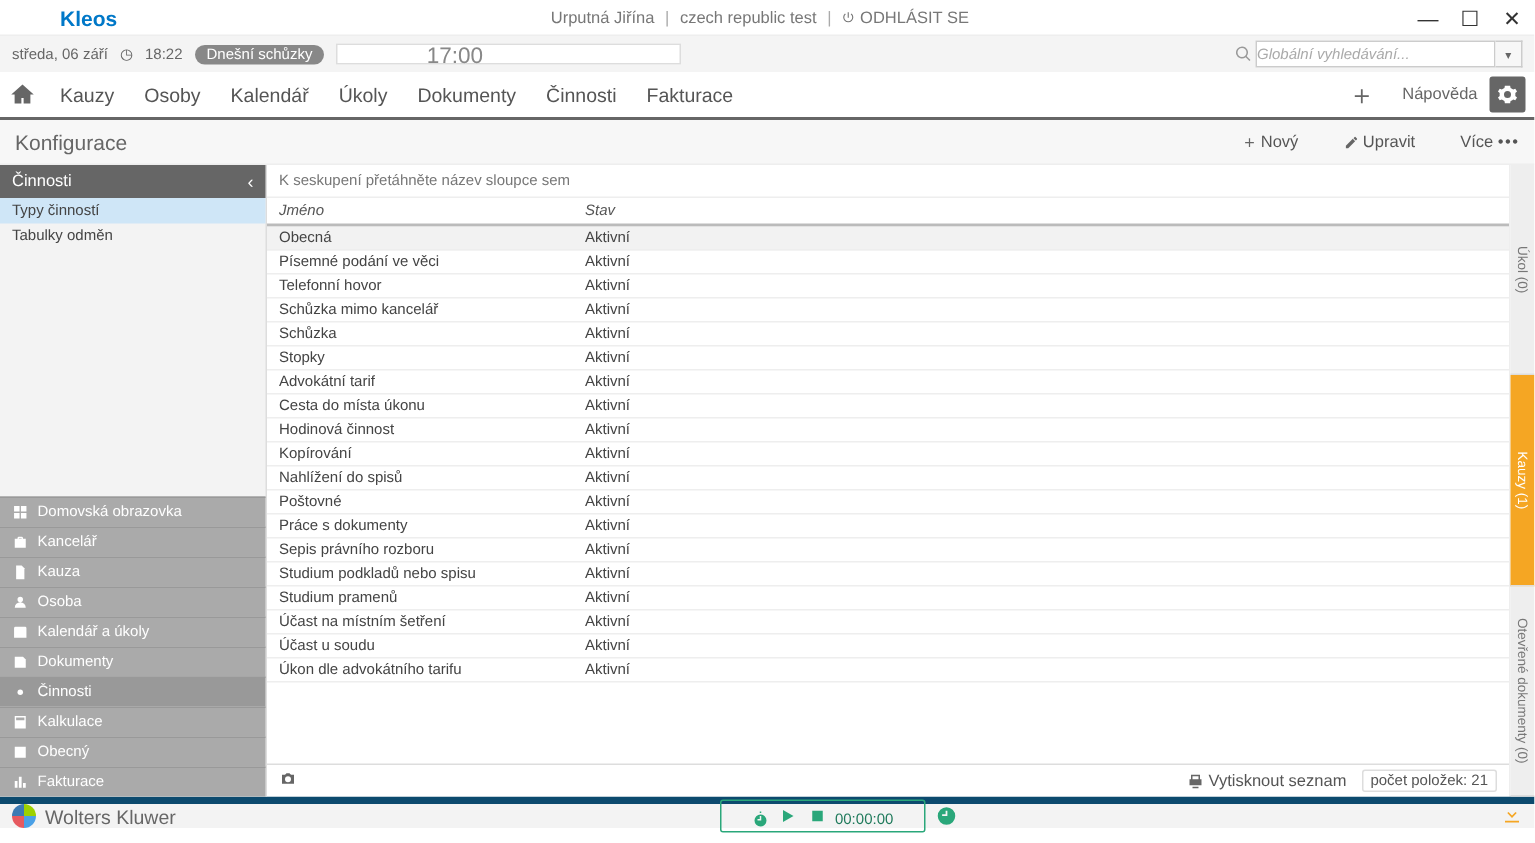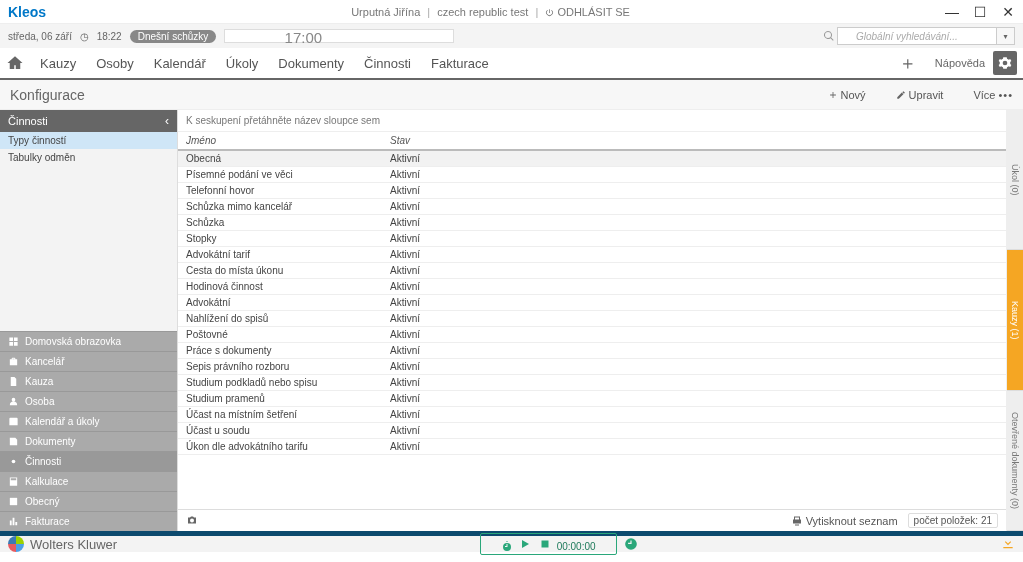--- a/index.html
+++ b/index.html
@@ -1,30 +1,30 @@
 <!DOCTYPE html>
 <html><head>
 <meta charset="utf-8">
 <style>
   * { box-sizing: border-box; margin: 0; padding: 0; }
   html, body { width: 1023px; height: 562px; font-family: "Segoe UI", Arial, sans-serif; font-size: 11px; color: #444; background: #fff; overflow: hidden; }
   .titlebar { height: 24px; display: flex; align-items: center; padding: 0 4px 0 8px; background: #fff; border-bottom: 1px solid #eee; }
-  .brand { color: #0078c8; font-size: 14px; font-weight: 600; }
+  .brand { color: #0078c8; font-size: 14px; font-weight: 600; margin-left: 32px; }
   .title-center { flex: 1; text-align: center; color: #777; font-size: 11px; }
   .title-center a { color: #777; text-decoration: none; }
   .title-center .sep { margin: 0 4px; color: #aaa; }
   .win-btn { width: 22px; height: 16px; margin-left: 6px; display: inline-flex; align-items: center; justify-content: center; font-size: 14px; color: #333; cursor: pointer; }
 
   .infobar { height: 24px; display: flex; align-items: center; padding: 0 8px; background: #f4f4f4; gap: 8px; font-size: 10px; color: #666; }
   .pill { background: #888; color: #fff; border-radius: 8px; padding: 1px 8px; font-size: 10px; }
   .timeline { flex: 0 0 230px; height: 14px; background: #fff; border: 1px solid #ddd; position: relative; }
   .timeline .marker { position: absolute; left: 26%; top: -1px; font-size: 15px; color: #888; }
   .info-spacer { flex: 1; }
   .search-g { display: flex; align-items: center; }
-  .search-g input { width: 160px; height: 18px; border: 1px solid #ccc; padding: 0 18px; font-size: 10px; }
+  .search-g input { width: 160px; height: 18px; border: 1px solid #ccc; padding: 0 0; font-size: 10px; }
   .search-g input::placeholder { font-style: italic; color: #aaa; }
   .search-g .dd { width: 18px; height: 18px; border: 1px solid #ccc; border-left: none; display: inline-flex; align-items: center; justify-content: center; font-size: 8px; color: #666; background: #f7f7f7; }
   .search-icon { width: 12px; height: 12px; margin-right: 2px; }
 
   .navbar { height: 32px; display: flex; align-items: center; padding: 0 6px; background: #fff; border-bottom: 2px solid #666; }
   .home-icon { width: 18px; height: 18px; margin-right: 6px; fill: #666; }
   .navbar a { color: #555; text-decoration: none; font-size: 13px; padding: 0 10px; height: 100%; display: inline-flex; align-items: center; }
   .nav-spacer { flex: 1; }
   .nav-plus { width: 22px; height: 22px; display: inline-flex; align-items: center; justify-content: center; font-size: 18px; color: #666; }
   .nav-help { font-size: 11px; color: #666; margin: 0 8px 0 16px; }
@@ -277,21 +277,21 @@
         </div>
         <div class="row">
           <div class="td col-name">Cesta do místa úkonu</div>
           <div class="td col-stav">Aktivní</div>
         </div>
         <div class="row">
           <div class="td col-name">Hodinová činnost</div>
           <div class="td col-stav">Aktivní</div>
         </div>
         <div class="row">
-          <div class="td col-name">Advokátní</div>
+          <div class="td col-name">Kopírování</div>
           <div class="td col-stav">Aktivní</div>
         </div>
         <div class="row">
           <div class="td col-name">Nahlížení do spisů</div>
           <div class="td col-stav">Aktivní</div>
         </div>
         <div class="row">
           <div class="td col-name">Poštovné</div>
           <div class="td col-stav">Aktivní</div>
         </div>

